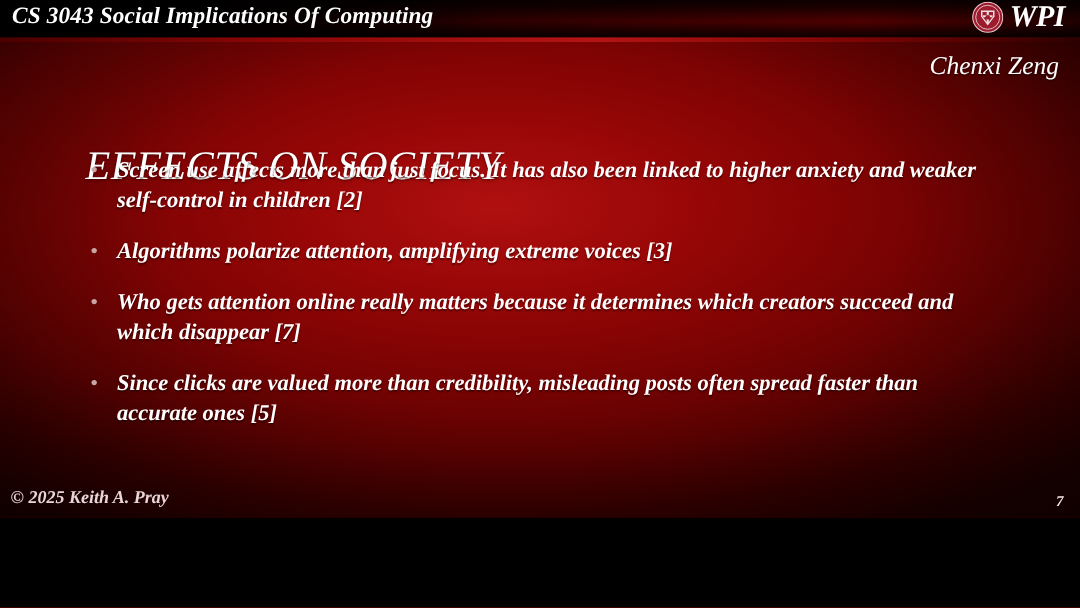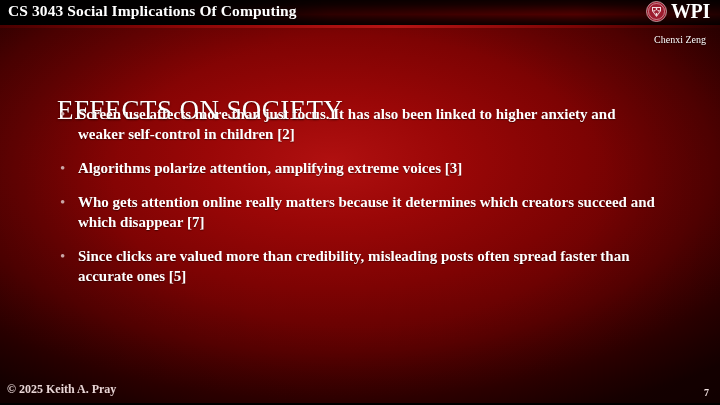--- a/index.html
+++ b/index.html
@@ -3,26 +3,27 @@
 <meta charset="utf-8">
 <style>
   html, body {
     margin: 0;
     padding: 0;
     background: #000;
   }
   .slide {
     position: relative;
     width: 720px;
-    height: 403px;
+    height: 345px;
     overflow: hidden;
     font-family: "Liberation Serif", "DejaVu Serif", serif;
     background-color: #7a0000;
     background-image:
       radial-gradient(ellipse 78% 70% at 46% 40%, #b01010 0%, #9a0707 22%, #7e0303 45%, #5c0101 68%, #350000 85%, #1c0000 100%);
+    font-style: italic;
   }
 
   
   .vignette {
     position: absolute;
     inset: 0;
     background:
       radial-gradient(ellipse 85% 90% at 50% 45%, rgba(0,0,0,0) 40%, rgba(0,0,0,0.32) 78%, rgba(0,0,0,0.62) 100%);
     pointer-events: none;
   }
@@ -82,21 +83,21 @@
     color: #ffffff;
     line-height: 21px;
     letter-spacing: -0.3px;
   }
 
   
   .author {
     position: absolute;
     top: 34px;
     right: 14px;
-    font-size: 10px;
+    font-size: 17px;
     color: #ffffff;
     white-space: nowrap;
     text-shadow: 0 1px 1px rgba(0,0,0,0.55);
   }
 
   
   .slide-title {
     position: absolute;
     top: 47px;
     left: 57px;

